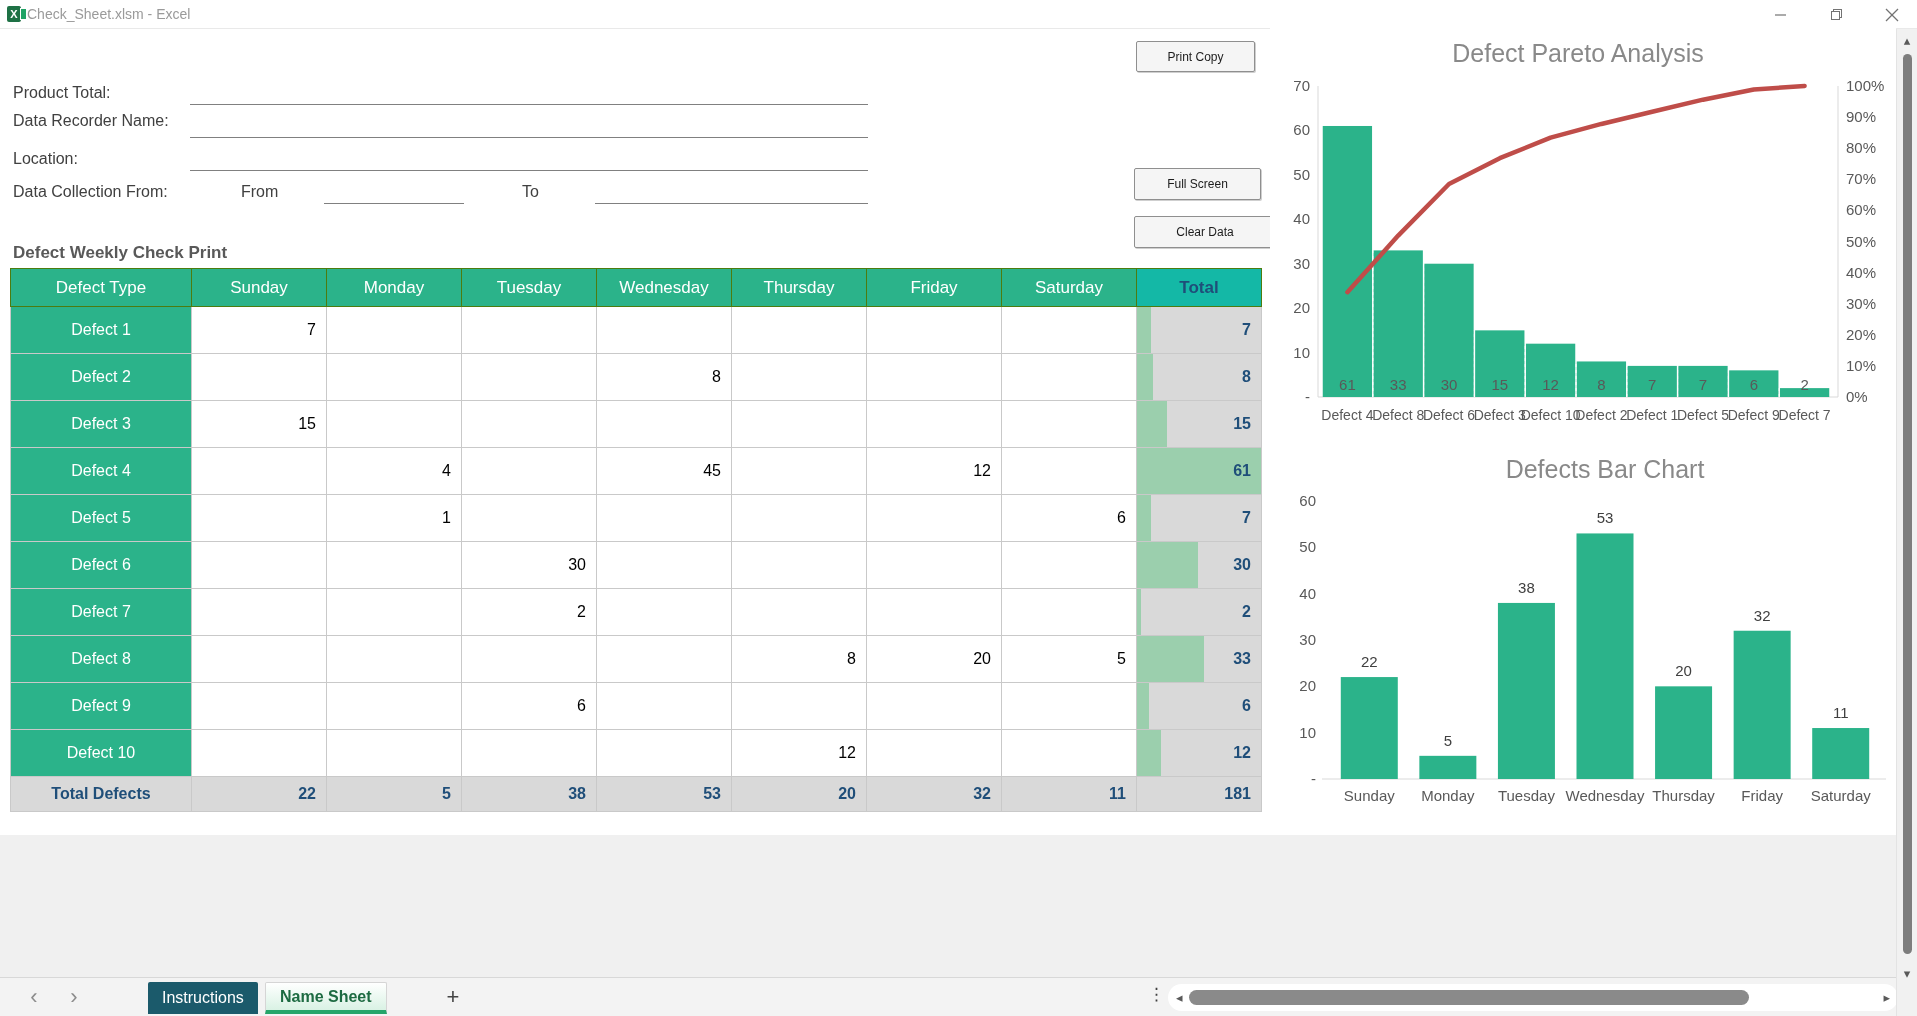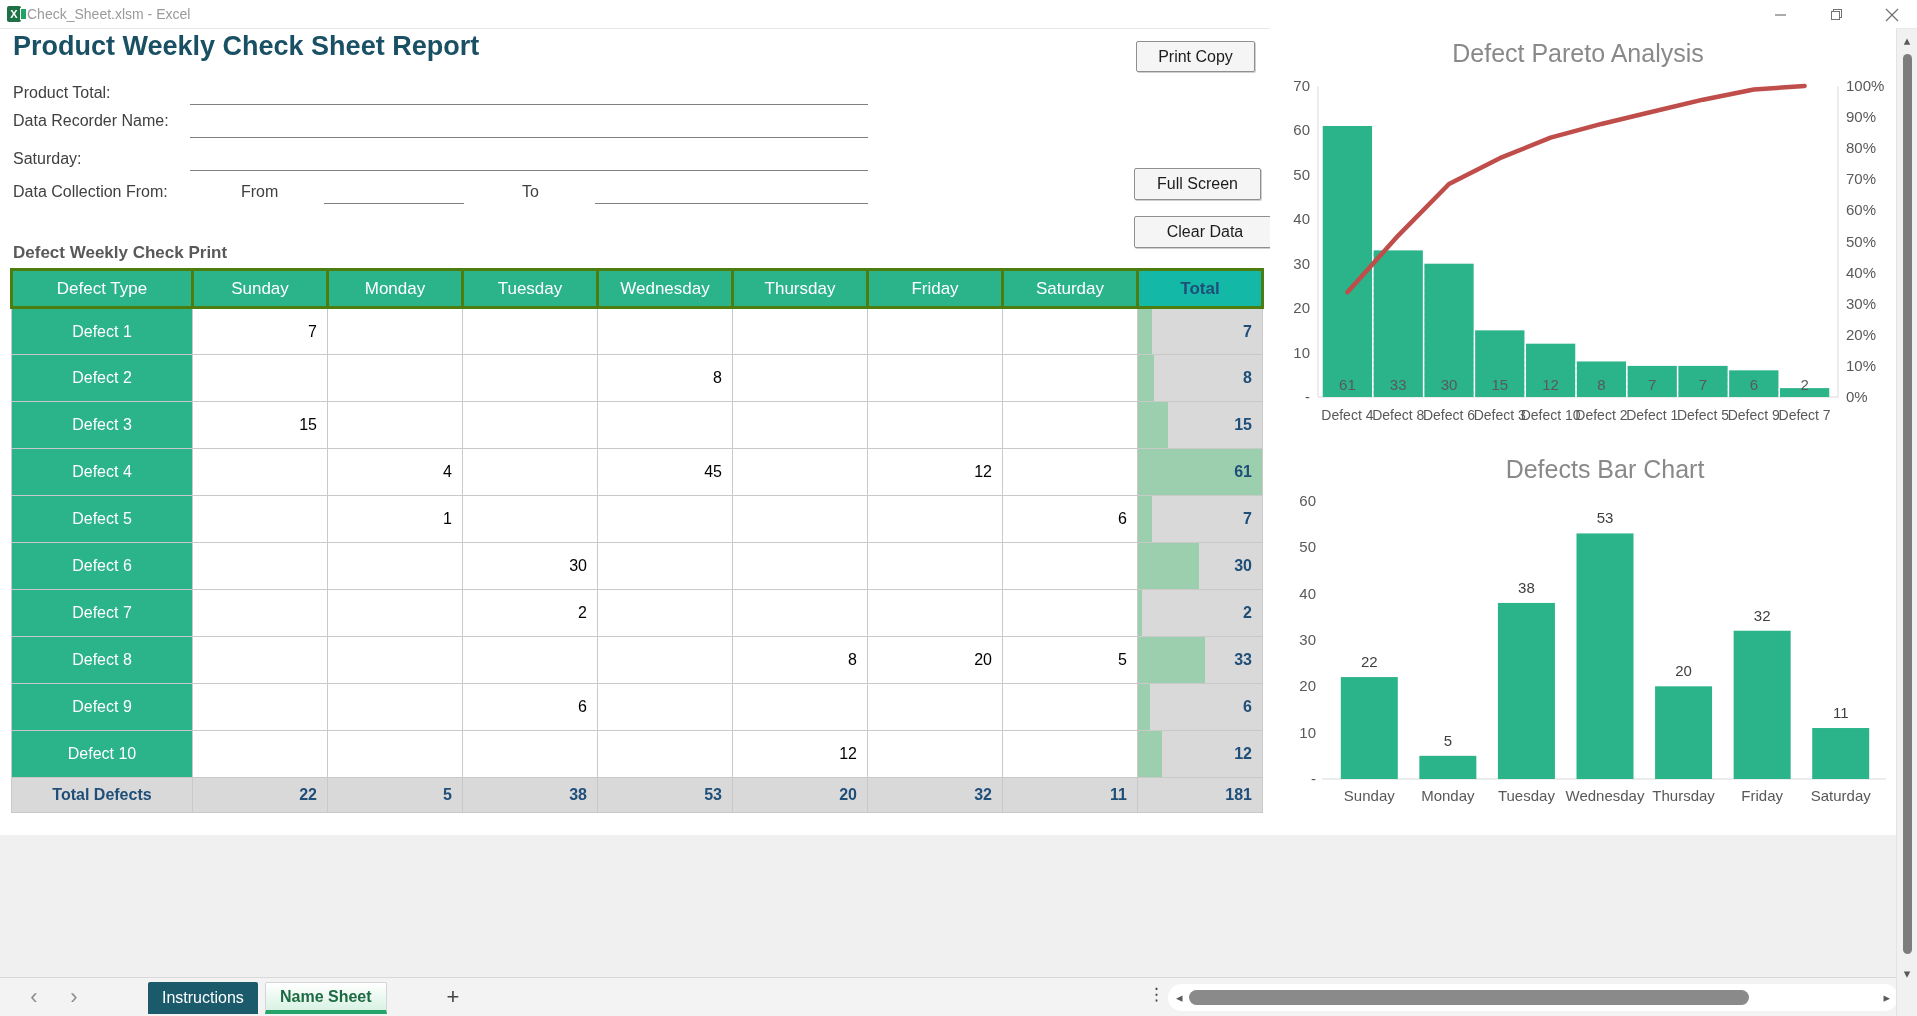--- a/index.html
+++ b/index.html
@@ -19,29 +19,29 @@
   .titlebar-text { margin-left:0; font-size:14px; color:#9a9a9a; }
   .win-controls { position:absolute; right:18px; top:0; height:29px; display:flex;
     align-items:center; gap:42px; }
   .win-btn { width:14px; height:14px; display:flex; align-items:center; justify-content:center; cursor:default; }
 
   
   .sheet-title { position:absolute; left:13px; top:31px; font-size:27px; font-weight:bold; color:#1a5064; }
   .fld { position:absolute; left:13px; font-size:16px; color:#404040; }
   .uline { position:absolute; height:22px; border-bottom:1px solid #808080; }
   .xlbtn { position:absolute; background:#f5f5f5; border:1px solid #8f8f8f; border-radius:2px;
-    font-size:16px; color:#1c1c1c; display:flex; align-items:center; justify-content:center;
+    font-size:12px; color:#1c1c1c; display:flex; align-items:center; justify-content:center;
     box-shadow:1px 1px 0 #cfcfcf; font-family:"Liberation Sans",sans-serif; }
 
   
   .sheet-heading { position:absolute; left:13px; top:243px; font-size:17px; font-weight:bold; color:#595959; }
   table.checksheet { position:absolute; left:10px; top:268px; width:1251px;
     border-collapse:collapse; table-layout:fixed; font-size:16px; }
   table.checksheet th { height:38px; background:#2bb38a; color:#ffffff; font-weight:normal;
-    font-size:17px; border:3px solid #4d7c0f; }
+    font-size:17px; border:1px solid #4d7c0f; }
   table.checksheet th.tot { background:#14b8a6; color:#1f4e79; font-weight:bold; }
   table.checksheet td { border:1px solid #c9c9c9; height:47px; }
   td.rowhead { background:#2bb38a; color:#fff; text-align:center; }
   td.daycell { background:#fff; text-align:right; padding-right:10px; color:#000; }
   td.totalcell { background:#d9d9d9; position:relative; padding:0; }
   .databar { position:absolute; left:0; top:0; bottom:0; background:#9bcfad; }
   .totalnum { position:absolute; right:10px; top:50%; transform:translateY(-50%);
     color:#1f4e79; font-weight:bold; }
   tr.footrow td { background:#d9d9d9; color:#1f4e79; font-weight:bold; height:35px; }
   td.footlabel { text-align:center; }
@@ -102,25 +102,24 @@
       </span>
       <span class="win-btn">
         <svg width="14" height="14">
             <line x1="1" y1="1" x2="13" y2="13" stroke="#737373" stroke-width="1.3"></line>
             <line x1="13" y1="1" x2="1" y2="13" stroke="#737373" stroke-width="1.3"></line>
           </svg>
       </span>
     </div>
   </div>
 
-  <div class="sheet-title">Product Weekly Check Sheet Report</div>
 
   <div class="fld" style="top:84px">Product Total:</div>
   <div class="fld" style="top:112px">Data Recorder Name:</div>
-  <div class="fld" style="top:150px">Saturday:</div>
+  <div class="fld" style="top:150px">Location:</div>
   <div class="uline" style="left:190px; top:83px;  width:678px;"></div>
   <div class="uline" style="left:190px; top:116px; width:678px;"></div>
   <div class="uline" style="left:190px; top:149px; width:678px;"></div>
 
   <div class="fld" style="top:183px">Data Collection From:</div>
   <div class="fld" style="left:241px; top:183px">From</div>
   <div class="uline" style="left:324px; top:182px; width:140px;"></div>
   <div class="fld" style="left:522px; top:183px">To</div>
   <div class="uline" style="left:595px; top:182px; width:273px;"></div>
 

